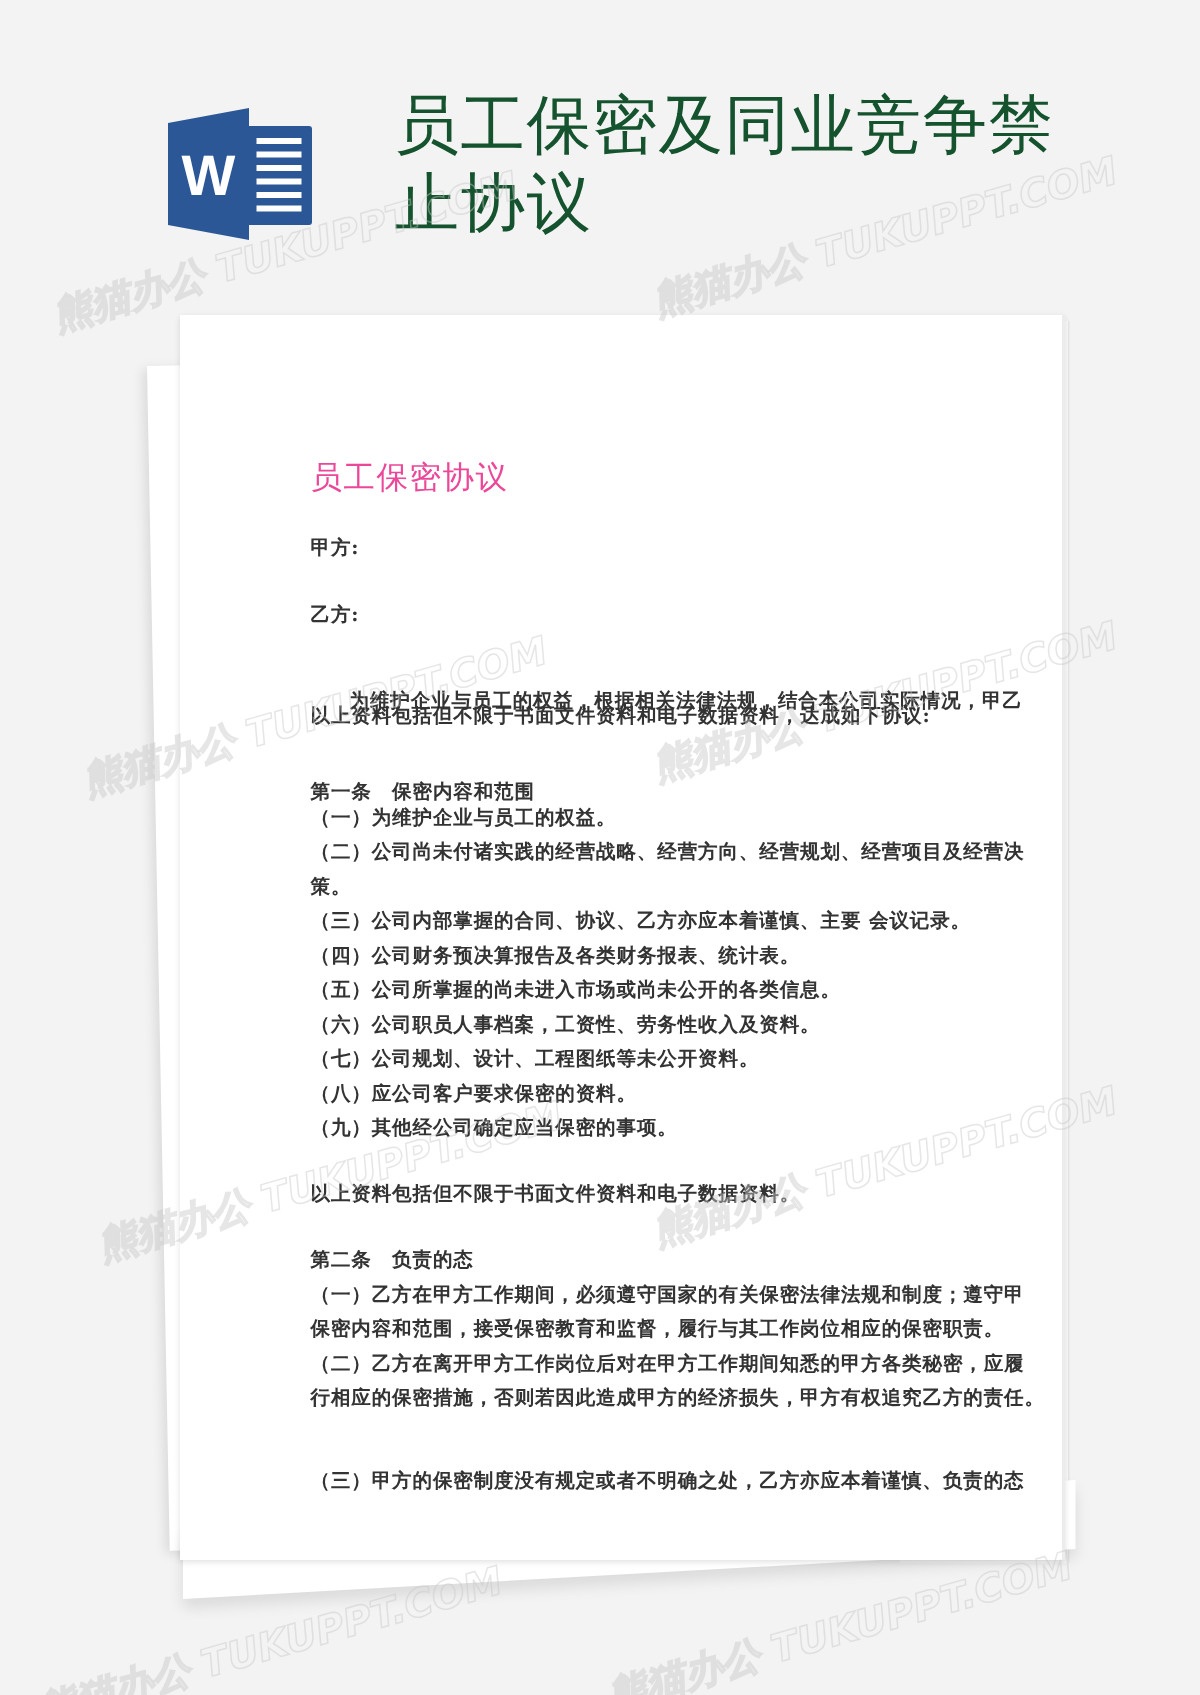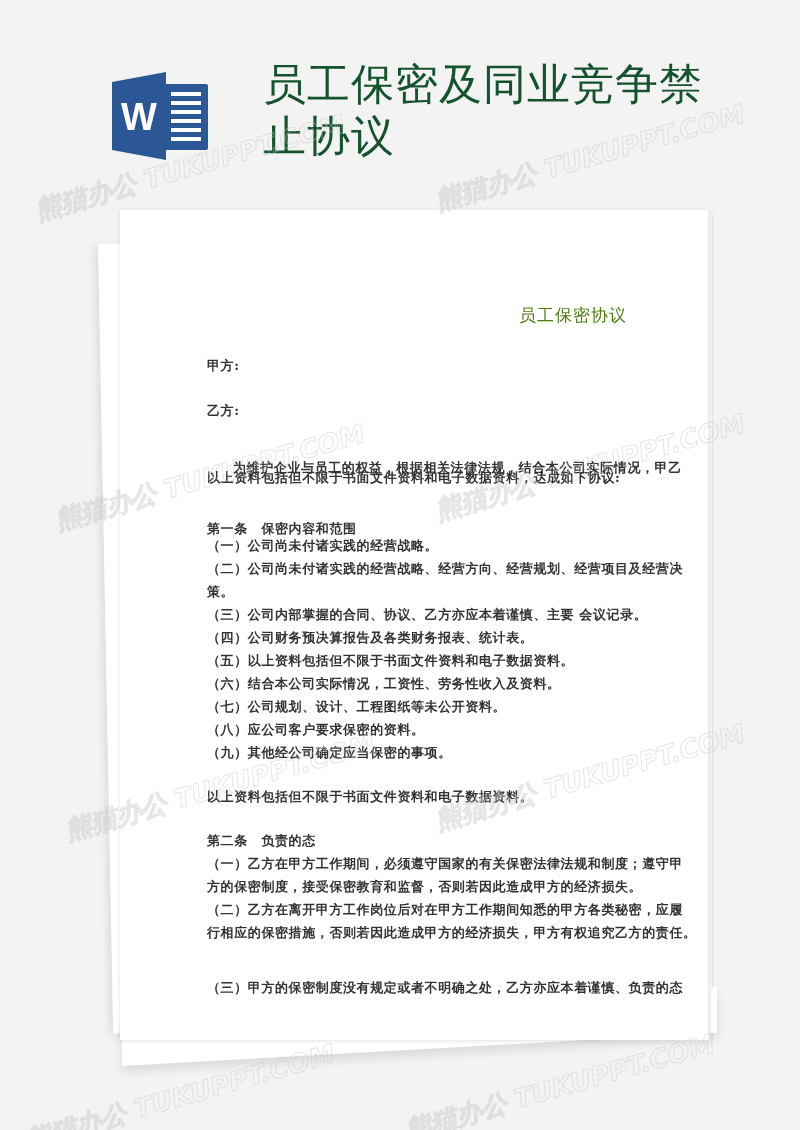--- a/index.html
+++ b/index.html
@@ -102,23 +102,23 @@
       width: 420px;
       color: #333333;
       font-family: "DejaVu Serif", serif;
       font-size: 13px;
     }
     .doc-title {
       position: absolute;
       left: 0;
       top: 94px;
       width: 420px;
-      text-align: right;
-      font-size: 17px;
-      color: #4d7c0f;
+      text-align: left;
+      font-size: 21px;
+      color: #ec4899;
       letter-spacing: 1px;
     }
     .line {
       position: absolute;
       left: 0;
       white-space: nowrap;
       letter-spacing: 0.6px;
       line-height: 16px;
       font-weight: bold;
     }
@@ -152,36 +152,36 @@
   <div class="doc">
     <div class="doc-title">员工保密协议</div>
 
     <div class="line" style="top:148px">甲方:</div>
     <div class="line" style="top:193px">乙方:</div>
 
     <div class="line indent" style="top:250px">为维护企业与员工的权益，根据相关法律法规，结合本公司实际情况，甲乙</div>
     <div class="line" style="top:260px">以上资料包括但不限于书面文件资料和电子数据资料，达成如下协议:</div>
 
     <div class="line" style="top:311px">第一条　保密内容和范围</div>
-    <div class="line" style="top:328px">（一）公司尚未付诸实践的经营战略。</div>
+    <div class="line" style="top:328px">（一）为维护企业与员工的权益。</div>
     <div class="line" style="top:351px">（二）公司尚未付诸实践的经营战略、经营方向、经营规划、经营项目及经营决</div>
     <div class="line" style="top:374px">策。</div>
     <div class="line" style="top:397px">（三）公司内部掌握的合同、协议、乙方亦应本着谨慎、主要 会议记录。</div>
     <div class="line" style="top:420px">（四）公司财务预决算报告及各类财务报表、统计表。</div>
-    <div class="line" style="top:443px">（五）以上资料包括但不限于书面文件资料和电子数据资料。</div>
-    <div class="line" style="top:466px">（六）结合本公司实际情况，工资性、劳务性收入及资料。</div>
+    <div class="line" style="top:443px">（五）公司所掌握的尚未进入市场或尚未公开的各类信息。</div>
+    <div class="line" style="top:466px">（六）公司职员人事档案，工资性、劳务性收入及资料。</div>
     <div class="line" style="top:489px">（七）公司规划、设计、工程图纸等未公开资料。</div>
     <div class="line" style="top:512px">（八）应公司客户要求保密的资料。</div>
     <div class="line" style="top:535px">（九）其他经公司确定应当保密的事项。</div>
 
     <div class="line" style="top:579px">以上资料包括但不限于书面文件资料和电子数据资料。</div>
 
     <div class="line" style="top:623px">第二条　负责的态</div>
     <div class="line" style="top:646px">（一）乙方在甲方工作期间，必须遵守国家的有关保密法律法规和制度；遵守甲</div>
-    <div class="line" style="top:669px">方的保密制度，接受保密教育和监督，否则若因此造成甲方的经济损失。</div>
+    <div class="line" style="top:669px">保密内容和范围，接受保密教育和监督，履行与其工作岗位相应的保密职责。</div>
     <div class="line" style="top:692px">（二）乙方在离开甲方工作岗位后对在甲方工作期间知悉的甲方各类秘密，应履</div>
     <div class="line" style="top:715px">行相应的保密措施，否则若因此造成甲方的经济损失，甲方有权追究乙方的责任。</div>
     <div class="line" style="top:770px">（三）甲方的保密制度没有规定或者不明确之处，乙方亦应本着谨慎、负责的态</div>
   </div>
 </div>
 
 <div class="watermark" style="left:30px; top:150px">熊猫办公 TUKUPPT.COM</div>
 <div class="watermark" style="left:430px; top:140px">熊猫办公 TUKUPPT.COM</div>
 <div class="watermark" style="left:50px; top:460px">熊猫办公 TUKUPPT.COM</div>
 <div class="watermark" style="left:430px; top:450px">熊猫办公 TUKUPPT.COM</div>

